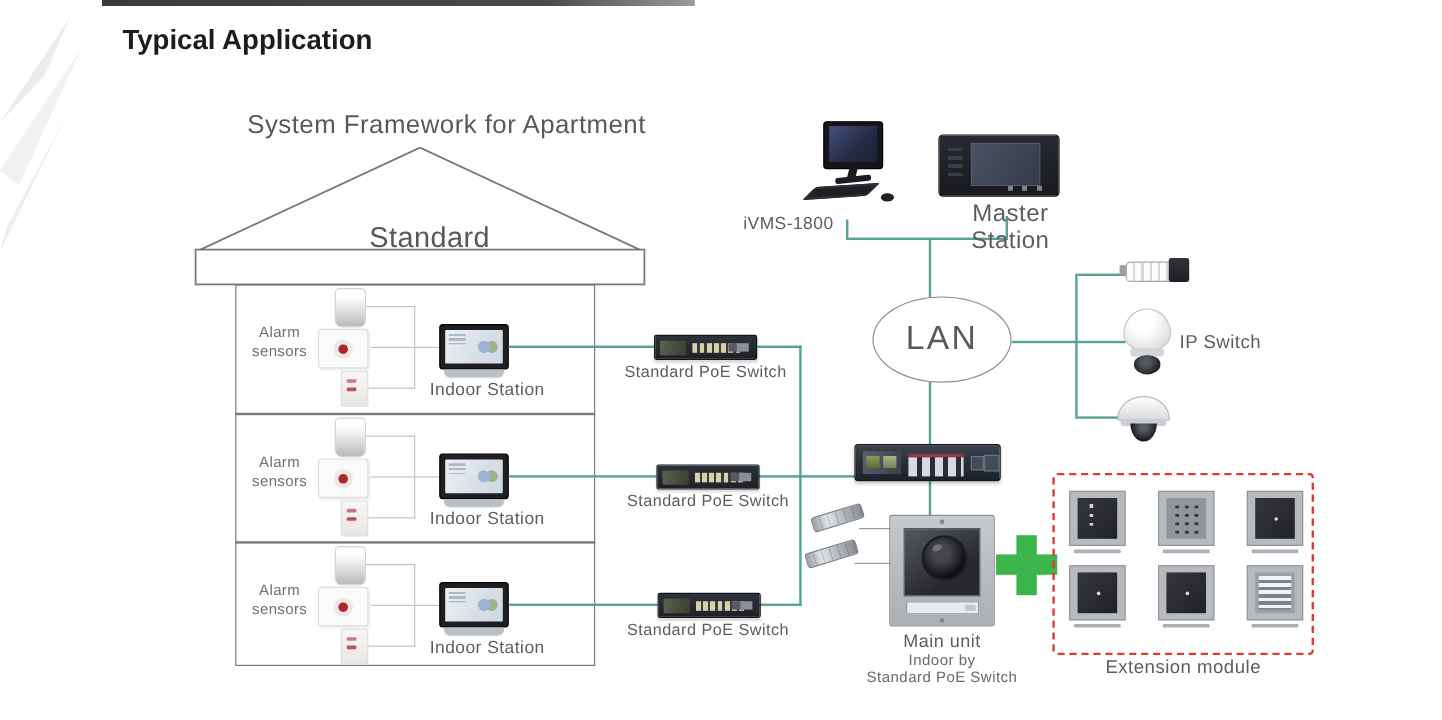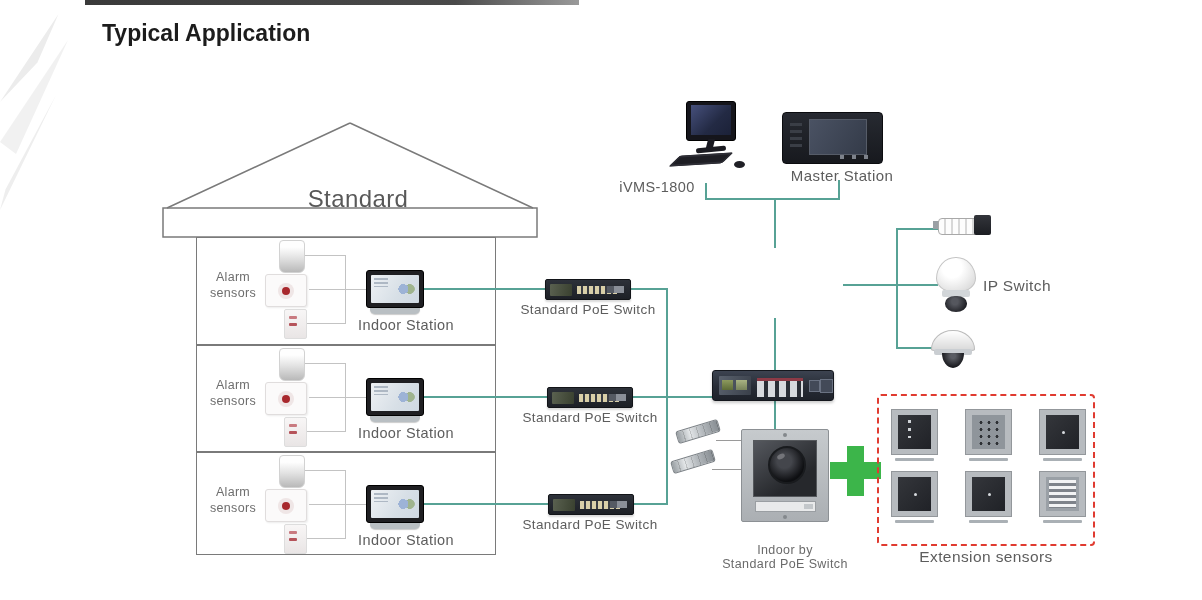--- a/index.html
+++ b/index.html
@@ -171,20 +171,21 @@
 <div id="canvas">
 
   <div class="wm">
     <div class="abs" style="left:0;top:14px;width:78px;height:88px;background:#ececec;clip-path:polygon(0 100%,75% 0,48% 55%);"></div>
     <div class="abs" style="left:0;top:40px;width:80px;height:120px;background:#f1f1f1;clip-path:polygon(0 85%,85% 0,20% 95%);"></div>
     <div class="abs" style="left:0;top:95px;width:70px;height:115px;background:#eeeeee;clip-path:polygon(0 100%,80% 0,8% 82%);"></div>
   </div>
   <div class="topstrip"></div>
 
   <div class="lbl" style="left:102px;top:20px;font-size:23px;font-weight:bold;color:#1c1c1c;letter-spacing:0;">Typical Application</div>
+  <div class="lbl" style="left:206px;top:92px;font-size:21.5px;color:#585858;">System Framework for Apartment</div>
 
   <svg class="abs" style="left:140px;top:116px;" width="420" height="126">
     <rect x="23" y="92" width="374" height="29" fill="#ffffff" stroke="#7a7a7a" stroke-width="1.5"></rect>
     <path d="M210,7 L27,92 M210,7 L393,92" fill="none" stroke="#7a7a7a" stroke-width="1.5"></path>
   </svg>
   <div class="lbl" style="left:276px;top:185px;width:164px;text-align:center;font-size:24px;color:#585858;">Standard</div>
 
   <div class="abs outline" style="left:196px;top:237px;width:300px;height:318px;"></div>
   <div class="abs" style="left:196px;top:344px;width:300px;height:2px;background:#7a7a7a;"></div>
   <div class="abs" style="left:196px;top:451px;width:300px;height:2px;background:#7a7a7a;"></div>
@@ -326,22 +327,25 @@
     <div class="kbd"></div>
       <div class="mouse"></div>
   </div>
   <div class="lbl" style="left:606px;top:179px;width:102px;text-align:center;font-size:14.5px;">iVMS-1800</div>
 
   <div class="ms">
     <div class="scr"></div>
       <div class="slots"></div>
       <div class="btns"></div>
   </div>
-  <div class="lbl" style="left:778px;top:167px;width:128px;text-align:center;font-size:15px;">Master Station</div>
-
+  <div class="lbl" style="left:778px;top:167px;width:128px;text-align:center;font-size:20px;">Master Station</div>
+
+  <div class="lan">
+    <span>LAN</span>
+  </div>
 
   <div class="cam-bullet">
     <div class="tail"></div>
       <div class="body"></div>
       <div class="lens"></div>
   </div>
   <div class="cam-ptz">
     <div class="dome"></div>
       <div class="collar"></div>
       <div class="ball"></div>
@@ -364,20 +368,21 @@
     <i class="screw" style="left:41px;top:85px;"></i>
     <div class="panel">
         <div class="camring">
           <i></i>
         </div>
       </div>
     <div class="strip">
         <i></i>
       </div>
   </div>
+  <div class="lbl" style="left:692px;top:526px;width:186px;text-align:center;font-size:15px;">Main unit</div>
   <div class="lbl" style="left:692px;top:543px;width:186px;text-align:center;font-size:12.5px;color:#6a6a6a;">Indoor by</div>
   <div class="lbl" style="left:692px;top:557px;width:186px;text-align:center;font-size:12.5px;color:#6a6a6a;">Standard PoE Switch</div>
 
   <div class="plus">
     <i style="left:847px;top:446px;width:17px;height:50px;"></i>
     <i style="left:830px;top:462px;width:51px;height:17px;"></i>
   </div>
 
   <div class="extbox">
     <div class="mod" style="left:12px;top:13px;">
@@ -404,15 +409,15 @@
     <div class="mod" style="left:160px;top:75px;">
         <div class="in tags"></div>
       </div>
     <div class="cap" style="left:16px;top:62px;width:39px;"></div>
     <div class="cap" style="left:90px;top:62px;width:39px;"></div>
     <div class="cap" style="left:164px;top:62px;width:39px;"></div>
     <div class="cap" style="left:16px;top:124px;width:39px;"></div>
     <div class="cap" style="left:90px;top:124px;width:39px;"></div>
     <div class="cap" style="left:164px;top:124px;width:39px;"></div>
   </div>
-  <div class="lbl" style="left:884px;top:548px;width:204px;text-align:center;font-size:15.5px;">Extension sensors</div>
+  <div class="lbl" style="left:884px;top:548px;width:204px;text-align:center;font-size:15.5px;">Extension module</div>
 
 </div>
 
 </body></html>

